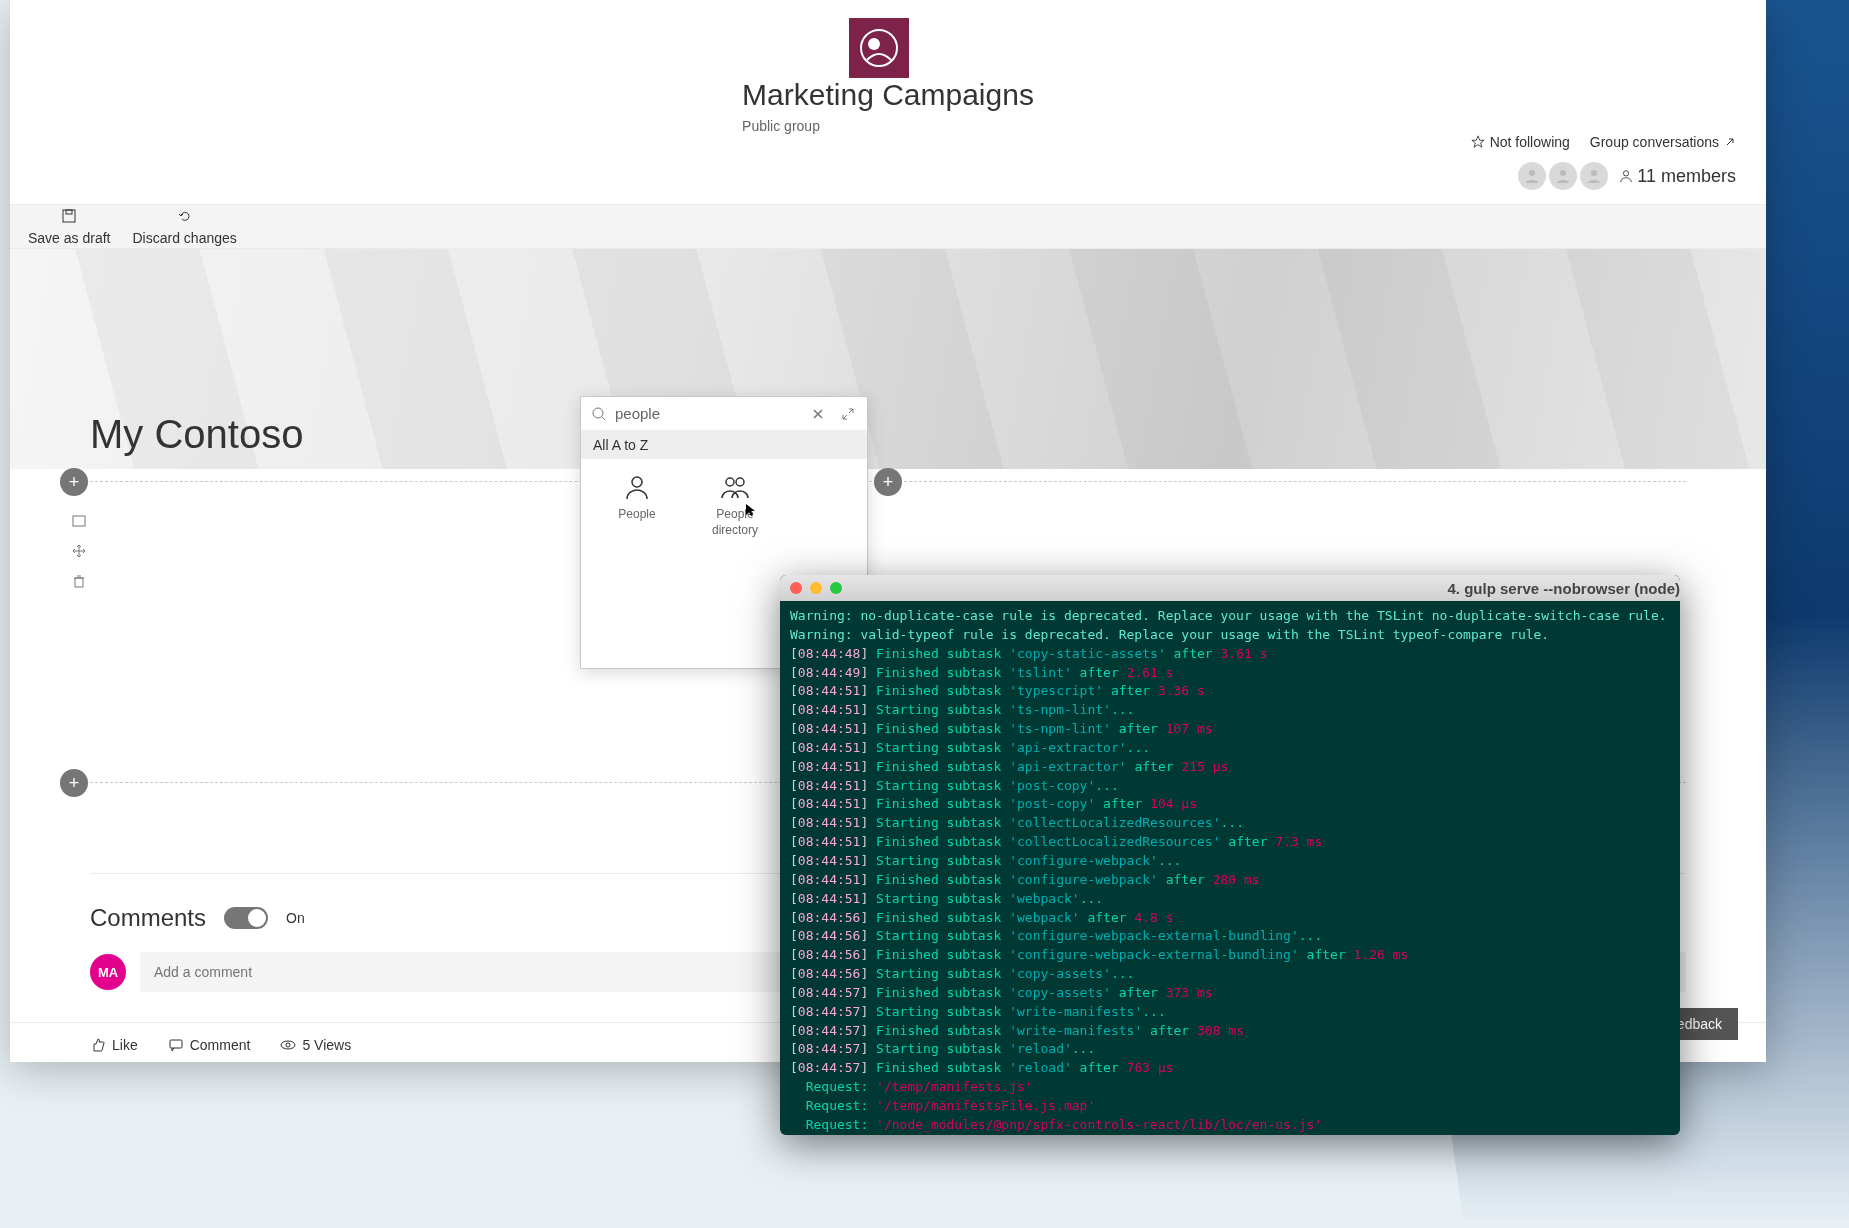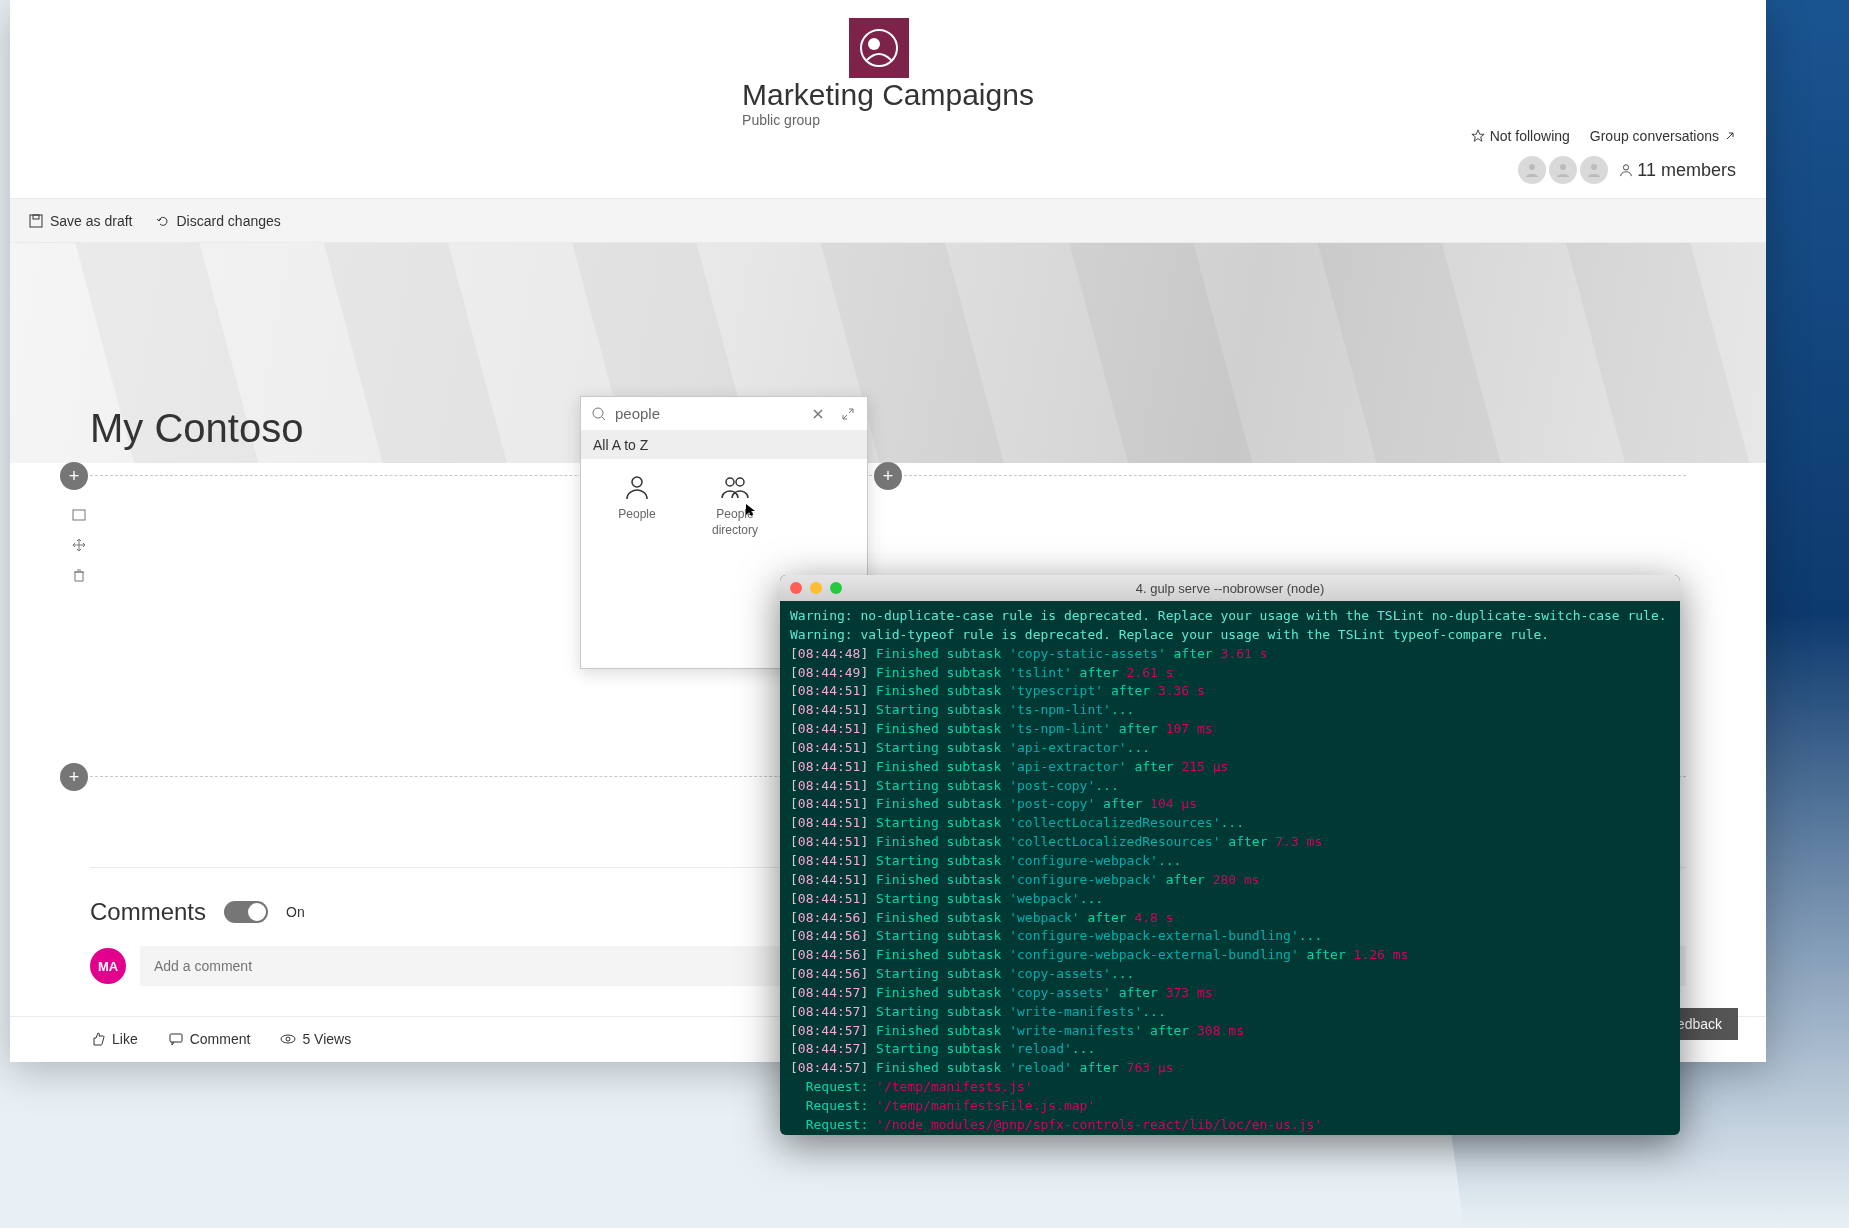--- a/index.html
+++ b/index.html
@@ -40,39 +40,39 @@
   flex-direction: column;
 }
 .site-logo {
   width: 60px; height: 60px;
   background: #7d2248;
   display:flex; align-items:center; justify-content:center;
   margin-right: 18px;
 }
 .site-logo svg { width: 44px; height: 44px; }
 .site-title { font-size: 30px; font-weight: 300; color: #333; }
-.site-sub { font-size: 14px; color: #666; margin-top: 0; }
+.site-sub { font-size: 14px; color: #666; margin-top: 6px; }
 .header-right {
   margin-left: auto;
   display:flex; flex-direction:column; align-items:flex-end;
 }
 .header-links { display:flex; gap:20px; font-size:14px; color:#333; margin-bottom:12px; align-items:center; }
 .header-links span { display:flex; align-items:center; gap:5px; }
 .members { display:flex; align-items:center; gap:3px; }
 .avatar-gray { width:28px; height:28px; border-radius:50%; background:#d9d9d9; display:flex; align-items:center; justify-content:center; }
 .members-text { color:#333; font-size:18px; margin-left:8px; display:flex; align-items:center; gap:4px;}
 
 .command-bar {
   height: 44px;
   background:#f4f4f4;
   border-bottom:1px solid #eaeaea;
   display:flex; align-items:center;
   padding: 0 18px;
 }
-.cmd-item { display:flex; align-items:center; gap:6px; font-size:14px; color:#333; margin-right:22px; cursor:pointer; }
+.cmd-item { display:flex; align-items:center; gap:6px; font-size:14px; color:#333; margin-right:22px; cursor:pointer;flex-direction:column; }
 .cmd-right { margin-left:auto; display:flex; align-items:center; gap:12px; }
 .saved-msg { display:flex; align-items:center; gap:6px; color:#333; font-size:14px;}
 .publish-btn {
   background:#666; color:#fff; padding:10px 20px; display:flex; align-items:center; gap:8px;
   font-size:14px; border:none; cursor:pointer;
 }
 
 .hero {
   height: 220px;
   background: linear-gradient(100deg, #f5f5f5 0%, #e8e8e8 40%, #d0d0d0 70%, #e8e8e8 100%);
@@ -157,21 +157,21 @@
 }
 .term-titlebar {
   height: 26px;
   background: linear-gradient(#e6e6e6, #d0d0d0);
   display:flex; align-items:center;
   padding: 0 10px;
   position:relative;
 }
 .tl-btn { width:12px; height:12px; border-radius:50%; margin-right:8px; }
 .tl-red{background:#ff5f57;} .tl-yel{background:#febc2e;} .tl-grn{background:#28c840;}
-.term-title { position:absolute; left:0; right:0; text-align:center; font-size:13px; color:#444; font-family:-apple-system, sans-serif; }
+.term-title { position:absolute; left:0; right:0; text-align:right; font-size:15px; color:#444; font-family:-apple-system, sans-serif;font-weight:bold; }
 .term-body { padding: 6px 10px; color:#00d7af; line-height:1.45; white-space:pre; overflow:hidden; }
 .t-warn { color:#5eead4; }
 .t-white { color:#f9a8d4; }
 .t-cyan { color:#00afaf; }
 .t-pink { color:#d7005f; }
 .t-bracket { color:#d0d0d0; }
 .t-plain { color:#00d7af; }
 svg { display:block; }
 </style>
 </head>

